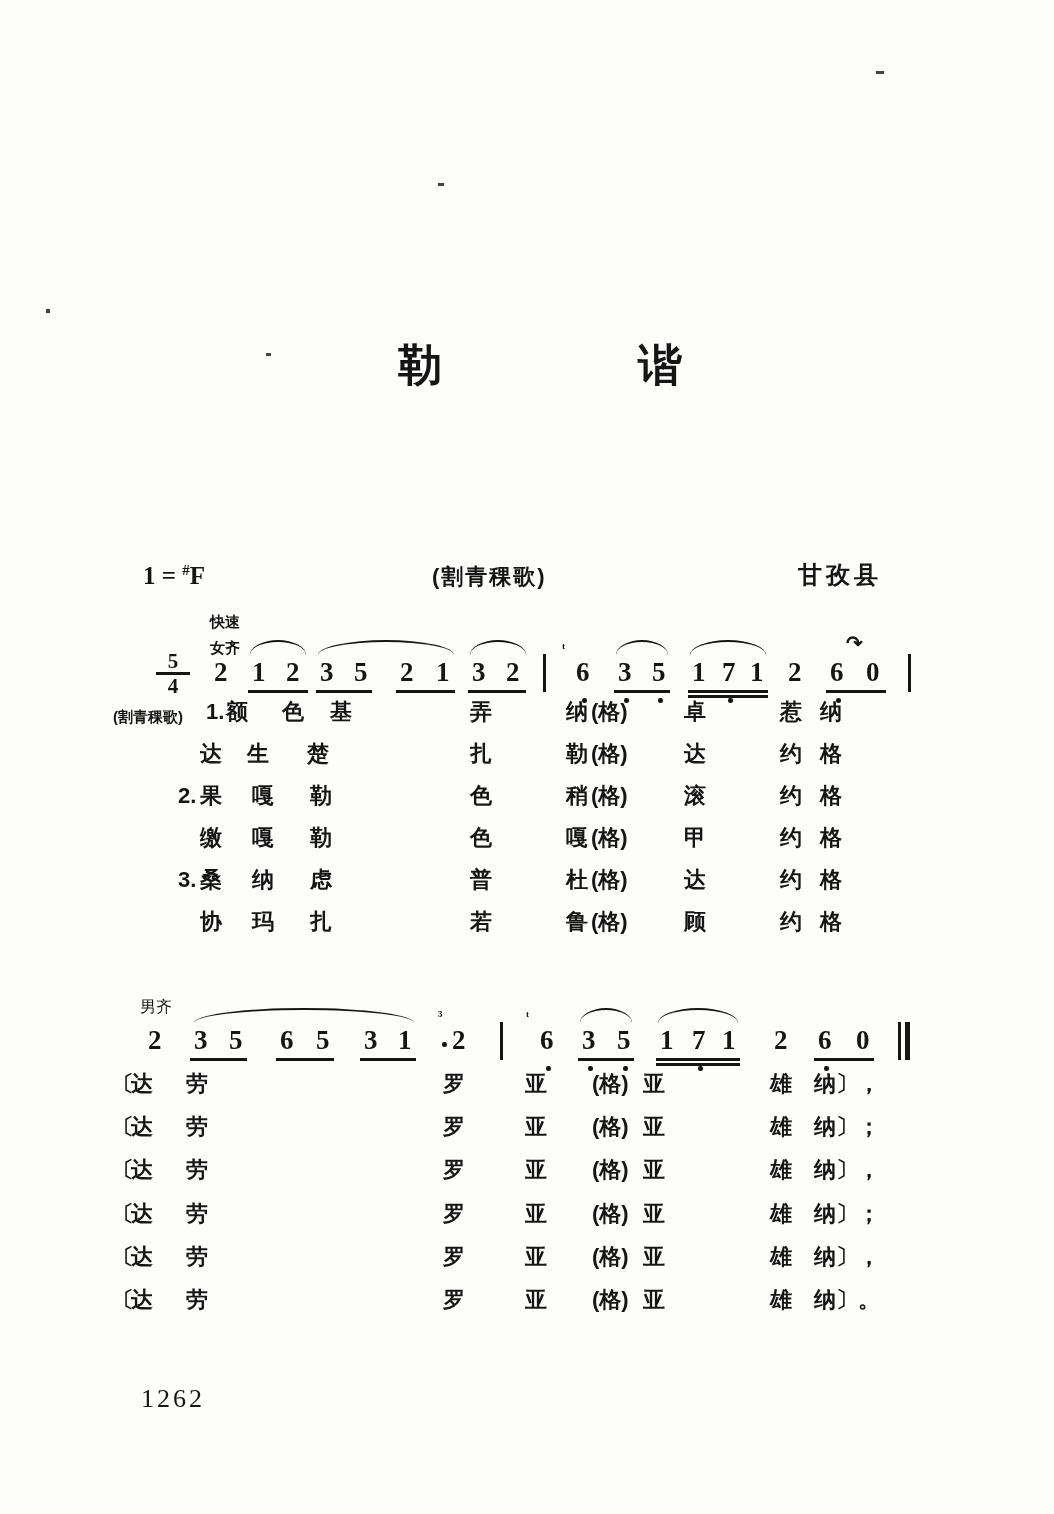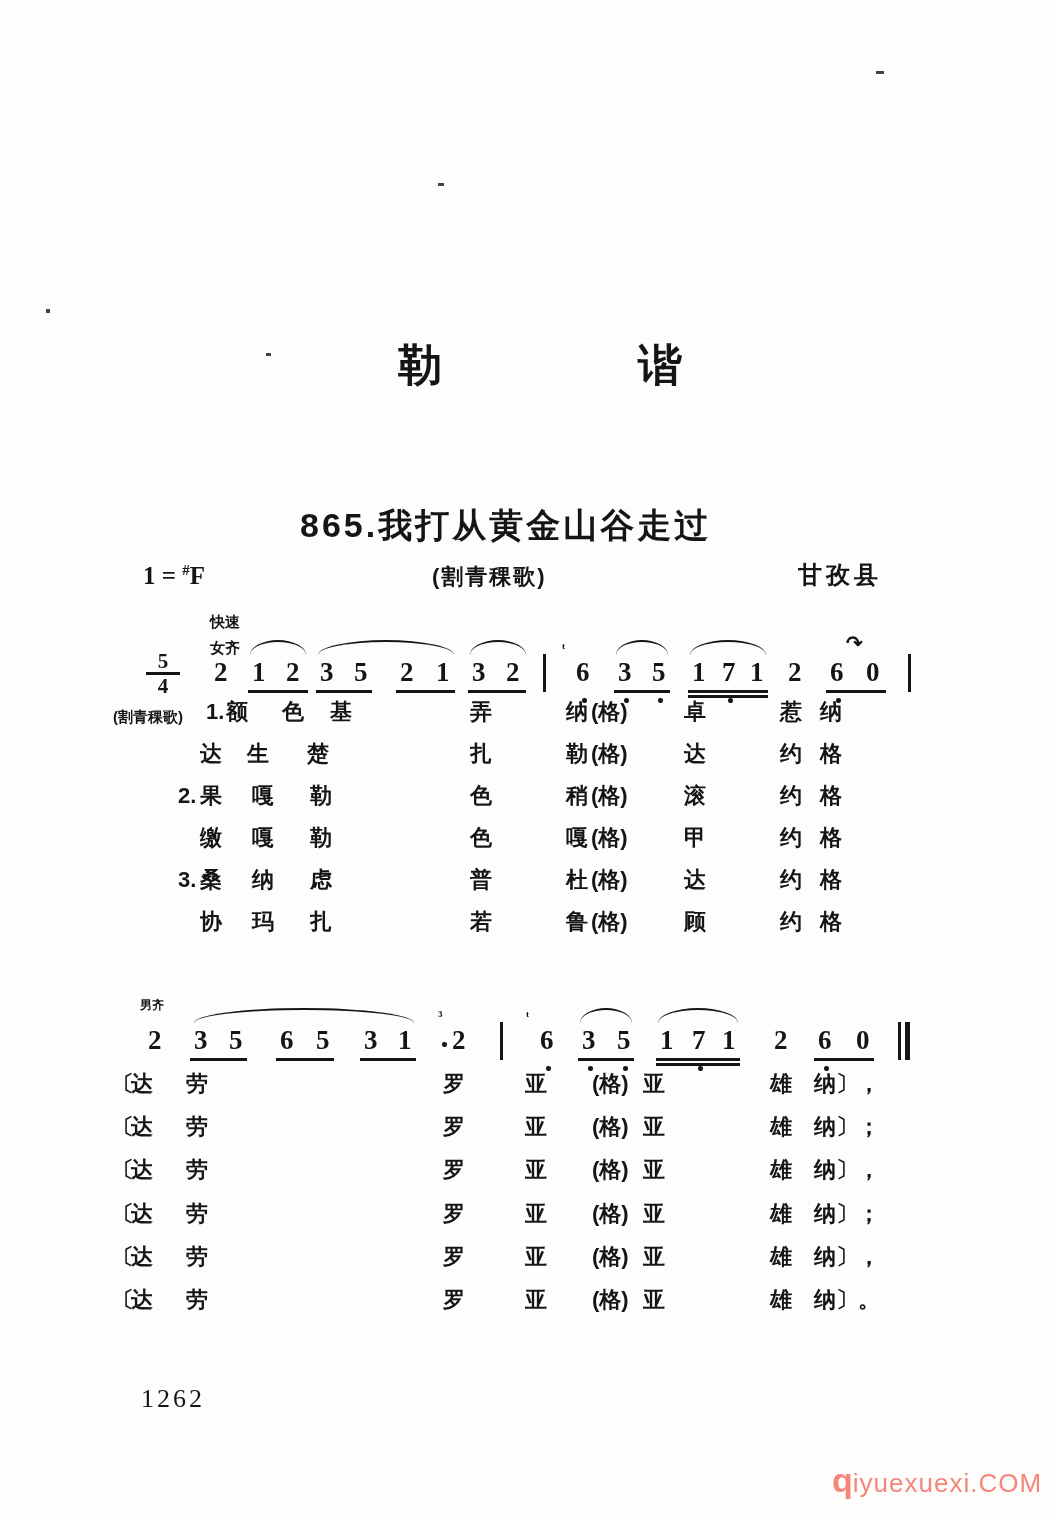--- a/index.html
+++ b/index.html
@@ -7,21 +7,21 @@
          font-family:"Liberation Sans",sans-serif;overflow:hidden;}
   .abs{position:absolute;white-space:nowrap;}
   
   .main-title{font-size:44px;font-weight:700;letter-spacing:76px;}
   .song-title{font-size:34px;font-weight:700;letter-spacing:3px;}
   .keysig{font:700 25px "Liberation Serif",serif;}
   .keysig sup{font-size:15px;vertical-align:9px;}
   .subtitle{font-size:22px;font-weight:700;letter-spacing:2px;}
   .region{font-size:24px;font-weight:700;letter-spacing:4px;}
   .small-label{font-size:15px;font-weight:700;}
-  .voice2{font-size:12px;font-weight:700;}
+  .voice2{font-size:16px;font-weight:400;}
   
   .timesig{width:34px;text-align:center;font:700 21px "Liberation Serif",serif;line-height:22px;}
   .timesig .fline{display:block;height:3px;background:#151515;margin:0;}
   
   .note{position:absolute;font:700 27px "Liberation Serif",serif;line-height:28px;}
   .grace{position:absolute;font:700 15px "Liberation Serif",serif;line-height:14px;}
   .beam{position:absolute;height:3px;background:#151515;}
   .bar{position:absolute;width:2.5px;height:38px;background:#151515;}
   .bar.thick{width:4.5px;}
   .slur{position:absolute;height:13px;border-top:2.5px solid #151515;
@@ -43,30 +43,29 @@
 <body>
 
 <div class="sheet">
 
   <div class="speck" style="left:876px;top:71px;width:8px;height:3px;"></div>
   <div class="speck" style="left:46px;top:309px;width:4px;height:4px;"></div>
   <div class="speck" style="left:438px;top:183px;width:6px;height:3px;"></div>
   <div class="speck" style="left:266px;top:353px;width:5px;height:3px;"></div>
 
   <div class="abs main-title" style="left:398px;top:336px;">勒　谐</div>
-  <div class="abs song-title" style="left:300px;top:503px;">865.我打从黄金山谷走过</div>
 
   <div class="abs keysig" style="left:143px;top:562px;"><span>1 = </span><sup>#</sup><span>F</span></div>
 
   <div class="abs subtitle" style="left:432px;top:562px;">(割青稞歌)</div>
   <div class="abs region" style="left:798px;top:559px;">甘孜县</div>
 
   <div class="abs small-label" style="left:210px;top:613px;">快速</div>
   <div class="abs small-label" style="left:210px;top:639px;">女齐</div>
-  <div class="abs timesig" style="left:146px;top:650px;">
+  <div class="abs timesig" style="left:156px;top:650px;">
     <span>5</span><i class="fline"></i><span>4</span>
   </div>
 
   <div class="abs voice2" style="left:140px;top:997px;">男齐</div>
 
   <div id="notation-root">
       <span class="slur" style="left: 250px; top: 640px; width: 56px;"></span>
       <span class="slur" style="left: 318px; top: 640px; width: 136px;"></span>
       <span class="slur" style="left: 470px; top: 640px; width: 56px;"></span>
       <span class="slur" style="left: 616px; top: 640px; width: 52px;"></span>
@@ -258,15 +257,14 @@
       <span class="lyr" style="left: 443px; top: 1288px;">罗</span>
       <span class="lyr" style="left: 525px; top: 1288px;">亚</span>
       <span class="lyr" style="left: 592px; top: 1288px;">(格)</span>
       <span class="lyr" style="left: 643px; top: 1288px;">亚</span>
       <span class="lyr" style="left: 770px; top: 1288px;">雄</span>
       <span class="lyr" style="left: 814px; top: 1288px;">纳</span>
       <span class="lyr" style="left: 836px; top: 1288px;">〕。</span>
     </div>
 
   <div class="abs pagenum" style="left:141px;top:1384px;">1262</div>
-  <div class="abs watermark" style="left: 832px; top: 1461px; color: rgb(245, 134, 124);"><b>q</b><span>iyuexuexi.COM</span></div>
 
 </div>
 
 </body></html>

